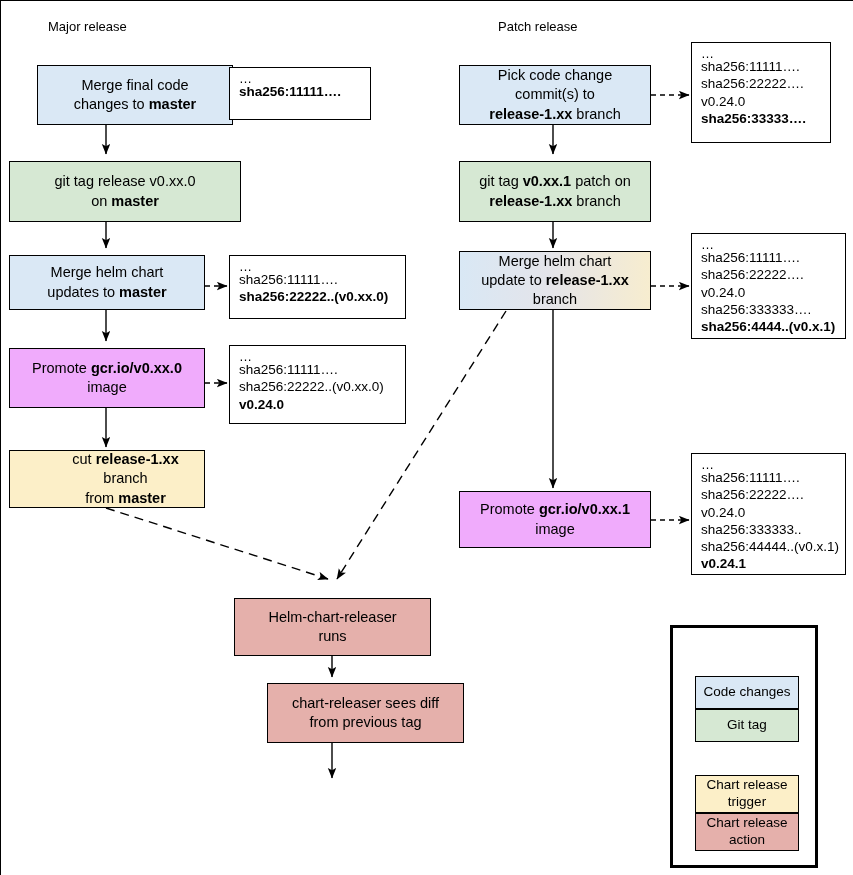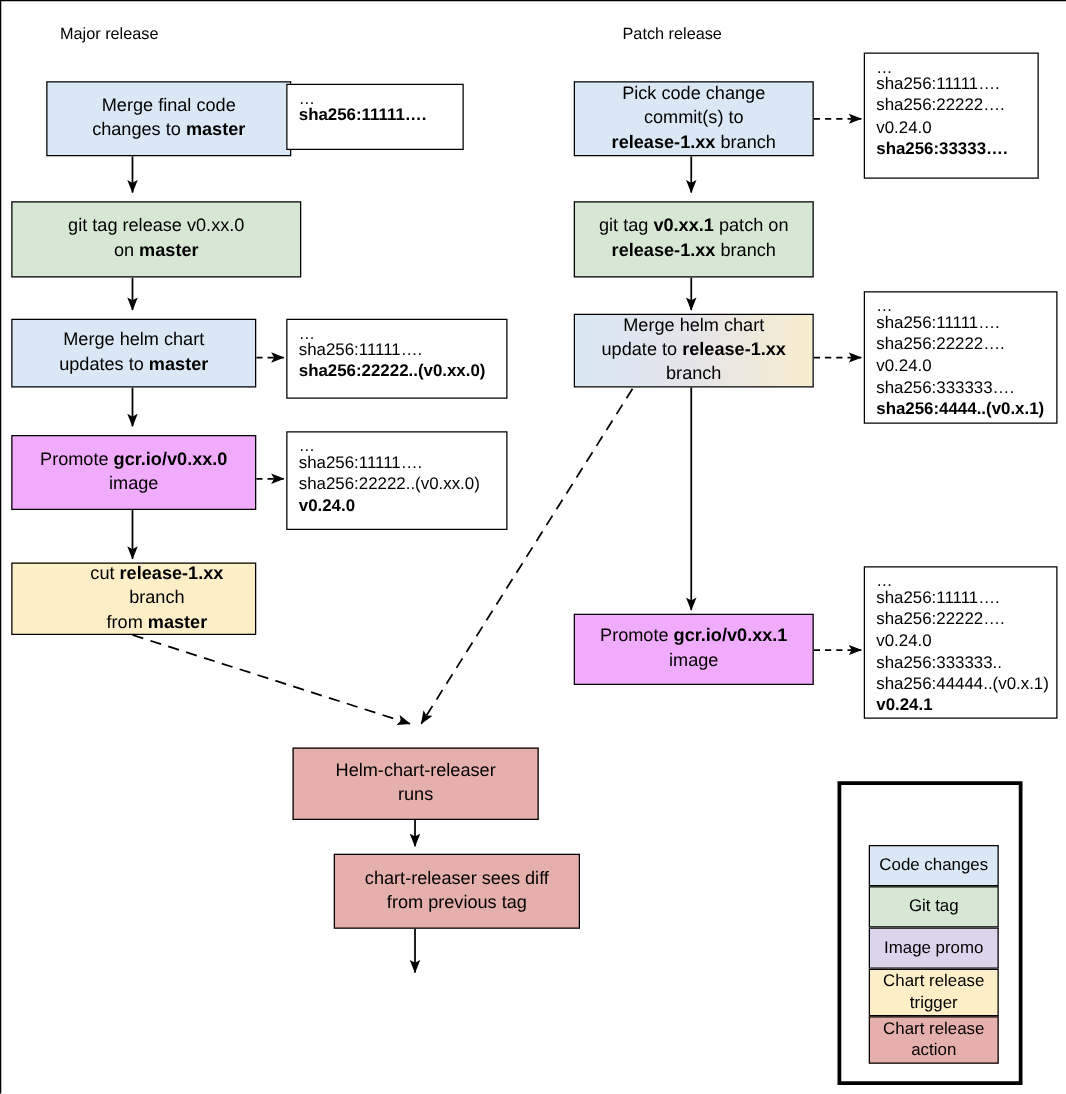--- a/index.html
+++ b/index.html
@@ -215,23 +215,20 @@
       <span class="ln b">v0.24.1</span>
     </div>
 
   <div id="legend">
     <div class="legend-item" style="top:48px;  height:33px; background:#dae8f5;">
       <span>Code changes</span>
     </div>
     <div class="legend-item" style="top:81px;  height:33px; background:#d6e8d3;">
       <span>Git tag</span>
     </div>
-    <div class="legend-item" style="top:114px; height:33px; background:#dcd4ec;">
-      <span>Image promo</span>
-    </div>
     <div class="legend-item" style="top:147px; height:38px; background:#fcefc8;">
       <span>Chart release trigger</span>
     </div>
     <div class="legend-item" style="top:185px; height:38px; background:#e5b0ab;text-align:center;">
       <span>Chart release action</span>
     </div>
   </div>
 
 </div>
 

